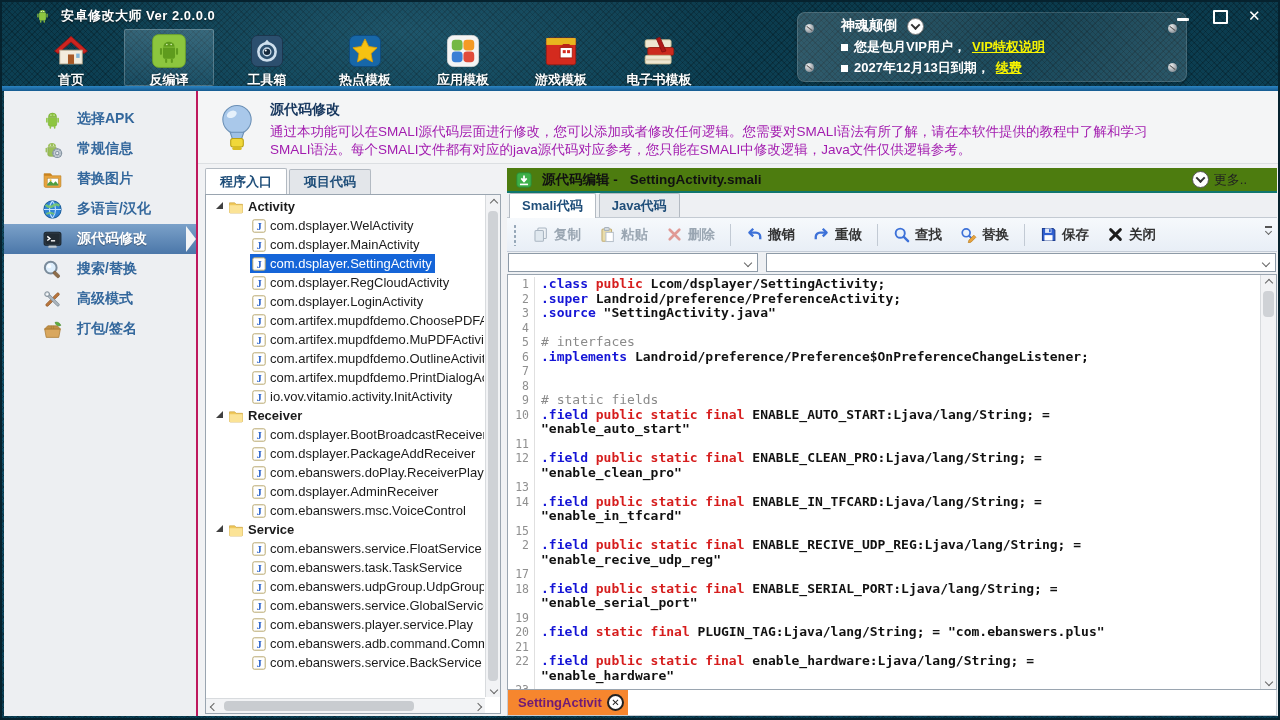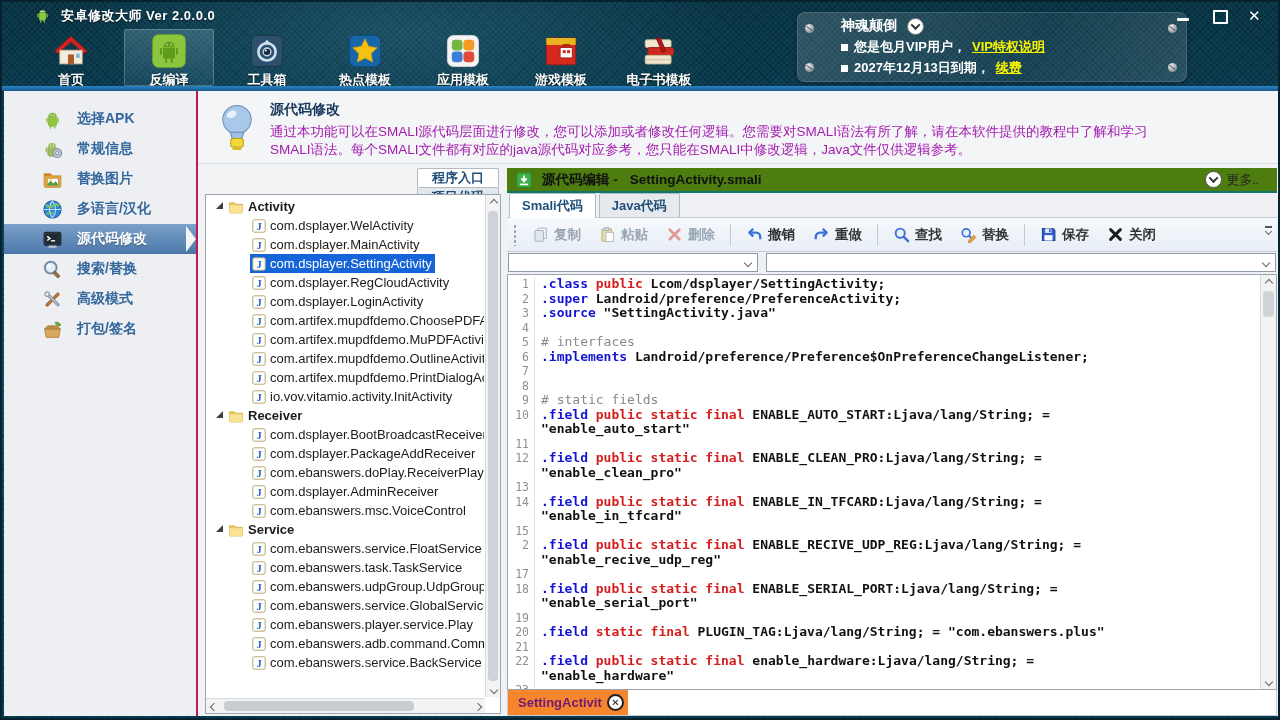--- a/index.html
+++ b/index.html
@@ -65,21 +65,21 @@
   .desc{height:73px;background:#f4f5f6;border-bottom:1px solid #dcdfe2;display:flex;padding:9px 10px 0 18px;}
   .bulb{width:42px;height:52px;flex:0 0 42px;margin-top:2px;}
   .bulb svg{width:42px;height:52px;}
   .desc-text{margin-left:12px;}
   .desc-title{font-size:14px;font-weight:bold;color:#17375e;margin-top:1px;}
   .desc-line{font-size:13.5px;color:#a21caf;margin-top:4px;line-height:18px;white-space:nowrap;overflow:hidden;}
   
   .work{flex:1;display:flex;padding:4px 3px 0 7px;position:relative;}
   
   .treepanel{width:296px;flex:0 0 296px;display:flex;flex-direction:column;}
-  .treetabs{height:26px;display:flex;align-items:flex-end;flex-direction:column;}
+  .treetabs{height:26px;display:flex;align-items:flex-end;}
   .ttab{height:25px;padding:0 14px;display:flex;align-items:center;font-size:13px;font-weight:bold;color:#1f4e79;
     background:#e3e6ea;border:1px solid #b3bac2;border-bottom:none;margin-right:2px;cursor:pointer;border-radius:2px 2px 0 0;}
   .ttab.active{background:#fff;height:26px;position:relative;z-index:2;}
   .treebox{flex:1;background:#fff;border:1px solid #9aa5b0;position:relative;overflow:hidden;margin-bottom:2px;}
   .treerows{position:absolute;left:0;top:2px;right:16px;bottom:16px;overflow:hidden;}
   .trow{height:19px;display:flex;align-items:center;white-space:nowrap;cursor:pointer;font-size:13px;color:#1b1b1b;}
   .trow .expander{width:0;height:0;border-bottom:7px solid #404040;border-left:7px solid transparent;margin:0 5px 2px 10px;flex:0 0 auto;}
   .trow.folder .ticon{margin-right:2px;}
   .ticon{width:16px;height:16px;flex:0 0 16px;display:inline-flex;}
   .ticon svg{width:16px;height:16px;}
@@ -98,21 +98,21 @@
   .arr{width:6px;height:6px;border-left:1.6px solid #666;border-bottom:1.6px solid #666;}
   .arr.up{transform:rotate(135deg);} .arr.down{transform:rotate(-45deg);}
   .arr.left{transform:rotate(45deg);} .arr.right{transform:rotate(225deg);}
   
   .editor{flex:1;margin-left:6px;display:flex;flex-direction:column;min-width:0;}
   .ed-head{height:25px;background:#4d7c0f;border-bottom:2px solid #0f766e;display:flex;align-items:center;padding:0 8px;}
   .ed-head-icon{width:18px;height:18px;margin-right:9px;}
   .ed-head-icon svg{width:18px;height:18px;}
   .ed-title{font-size:13.5px;font-weight:bold;color:#111;}
   .ed-file{font-size:13.5px;font-weight:bold;color:#111;margin-left:12px;}
-  .ed-more{margin-left:auto;display:flex;align-items:center;gap:5px;cursor:pointer;margin-right:10px;font-family:Liberation Serif, serif;}
+  .ed-more{margin-left:auto;display:flex;align-items:center;gap:5px;cursor:pointer;margin-right:22px;}
   .ed-more-label{font-size:13px;color:#222;}
   
   .ed-tabs{height:25px;background:#eef0f3;display:flex;align-items:flex-end;border-bottom:1px solid #c3cad2;padding-left:2px;}
   .etab{height:24px;padding:0 12px;display:flex;align-items:center;font-size:13px;font-weight:bold;color:#1f4e79;
     background:#e6e9ed;border:1px solid #b3bac2;border-bottom:none;margin-right:3px;cursor:pointer;border-radius:2px 2px 0 0;}
   .etab.active{background:#fff;height:25px;margin-bottom:-1px;z-index:2;}
   
   .ed-toolbar{height:34px;background:linear-gradient(180deg,#f6f9fc,#e8eef6);border-bottom:1px solid #c5cdd8;display:flex;align-items:center;padding-left:4px;position:relative;}
   .grip{width:4px;height:22px;margin:0 6px 0 2px;background-image:radial-gradient(circle,#93a5b6 1.1px,transparent 1.3px);background-size:4px 5px;background-repeat:repeat-y;}
   .tbtn{display:flex;align-items:center;gap:5px;padding:4px 9px;border-radius:3px;cursor:pointer;font-size:13.5px;font-weight:bold;color:#333;}

